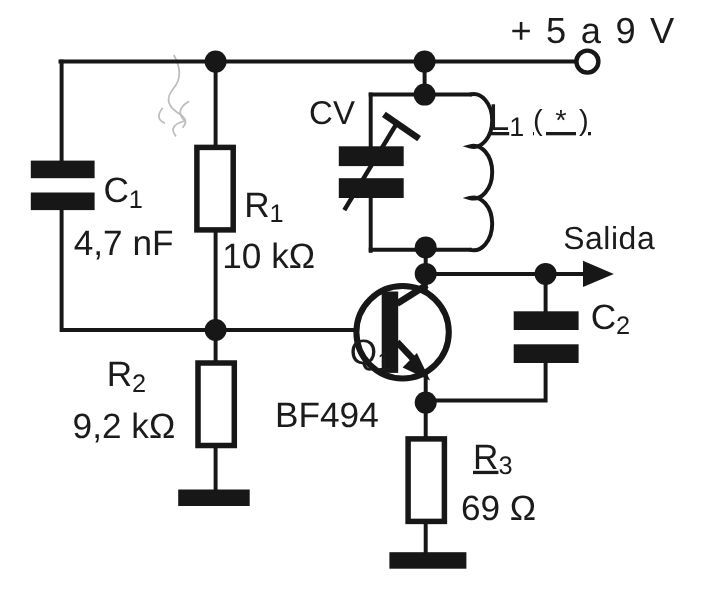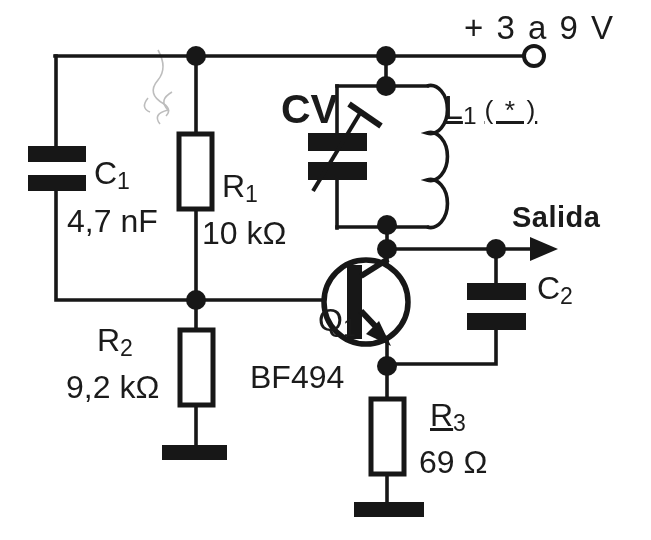--- a/index.html
+++ b/index.html
@@ -18,24 +18,24 @@
     font-size: 32px;
     line-height: 1;
     white-space: nowrap;
     color: #1b1b1b;
   }
   .lbl .sub {
     font-size: 0.72em;
     vertical-align: -0.22em;
   }
   .lbl.power { font-size: 33px; letter-spacing: 2px; }
-  .lbl.cv { font-size: 41px; font-weight: bold; }
+  .lbl.cv { font-size: 30px; }
   .lbl.l1 { font-size: 34px; }
   .lbl.l1 .note { font-size: 0.78em; letter-spacing: 2px; padding-left: 8px; }
-  .lbl.salida { font-size: 29px; font-weight: bold; letter-spacing: 0.5px; }
+  .lbl.salida { font-size: 29px; font-weight: normal; letter-spacing: 0.5px; }
 </style>
 </head>
 <body>
 
 <div id="stage">
 
   <svg id="schematic-svg" width="651" height="540" viewBox="0 0 651 540" xmlns="http://www.w3.org/2000/svg">
 
     <g stroke="#bdbdbd" stroke-width="1.6" fill="none">
       <path d="M158,50 q10,18 0,30 q-12,14 6,24 q8,6 2,12"></path>
@@ -107,21 +107,21 @@
       <circle cx="496" cy="249" r="10"></circle>
       <circle cx="196" cy="300" r="10"></circle>
       <circle cx="387" cy="366" r="10"></circle>
     </g>
 
     <circle cx="534" cy="56" r="10" fill="#ffffff" stroke="#171717" stroke-width="4"></circle>
 
     <polygon points="558,249 530,237 530,261" fill="#171717"></polygon>
   </svg>
 
-  <div class="lbl power" style="left:464px; top:11px;">+ 3 a 9 V</div>
+  <div class="lbl power" style="left:464px; top:11px;">+ 5 a 9 V</div>
 
   <div class="lbl cv" style="left:281px; top:89px;">CV</div>
 
   <div class="lbl l1" style="left:444px; top:90px;text-decoration:underline;"><span>L</span><span class="sub">1</span><span class="note">( * )</span></div>
 
   <div class="lbl salida" style="left:512px; top:203px;">Salida</div>
 
   <div class="lbl" style="left:94px; top:157px;"><span>C</span><span class="sub">1</span></div>
   <div class="lbl" style="left:67px; top:205px;">4,7 nF</div>
 

